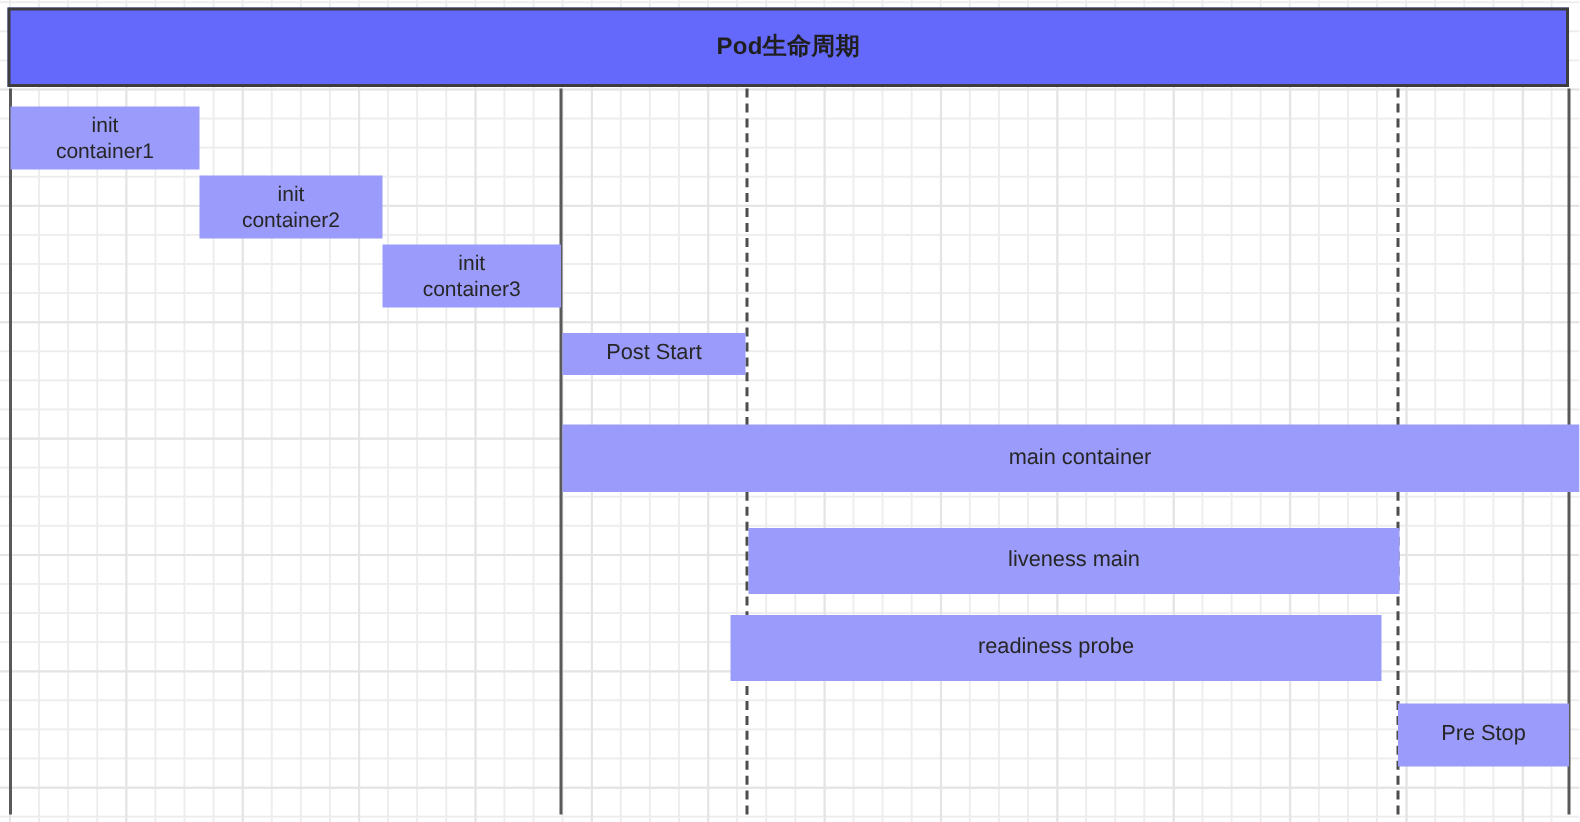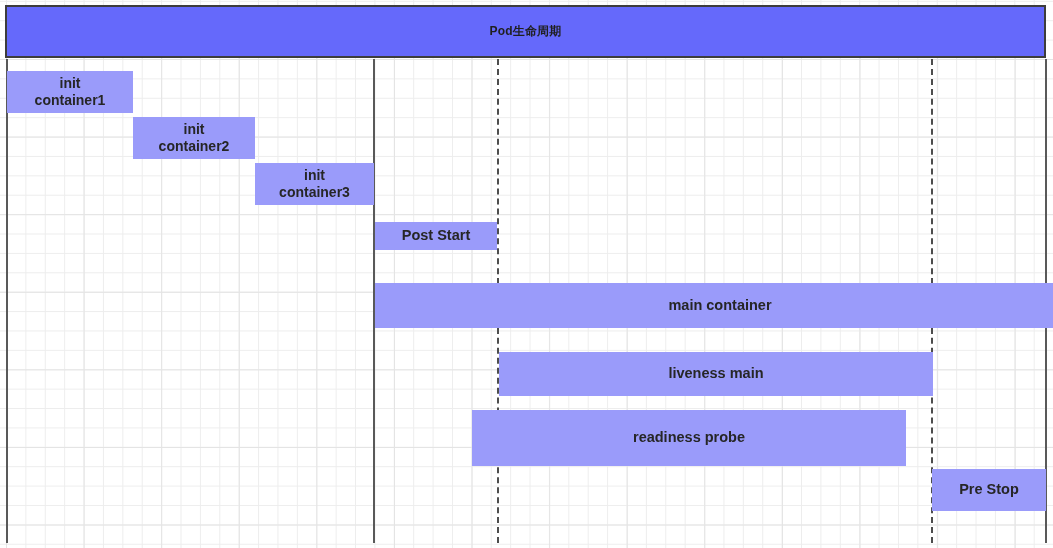--- a/index.html
+++ b/index.html
@@ -41,35 +41,35 @@
     top: 5px;
     width: 1041px;
     height: 53px;
     background: #6569fb;
     border: 2px solid #3d3d3d;
     box-sizing: border-box;
     display: flex;
     align-items: center;
     justify-content: center;
     color: #1f1f1f;
-    font-size: 12px;
+    font-size: 16px;
     font-weight: bold;
     letter-spacing: 0.2px;
   }
 
   .bar {
     position: absolute;
     background: #9a9bfa;
     display: flex;
     align-items: center;
     justify-content: center;
     text-align: center;
     color: #262626;
     font-size: 14.5px;
-    font-weight: bold;
+    font-weight: normal;
     line-height: 1.22;
     box-sizing: border-box;
   }
   .bar.two-line { font-size: 14px; }
 
   .vline {
     position: absolute;
     top: 59px;
     width: 0;
     height: 484px;
@@ -131,21 +131,21 @@
     </div>
 
     <div class="bar" id="bar-4" style="left: 375px; top: 283px; width: 690px; height: 45px;">
       <span>main container</span>
     </div>
 
     <div class="bar" id="bar-5" style="left: 499px; top: 352px; width: 434px; height: 44px;">
       <span>liveness main</span>
     </div>
 
-    <div class="bar" id="bar-6" style="left: 472px; top: 410px; width: 434px; height: 56px;">
+    <div class="bar" id="bar-6" style="left: 487px; top: 410px; width: 434px; height: 44px;">
       <span>readiness probe</span>
     </div>
 
     <div class="bar" id="bar-7" style="left: 932px; top: 469px; width: 114px; height: 42px;">
       <span>Pre Stop</span>
     </div>
 
   </div>
 </div>
 

